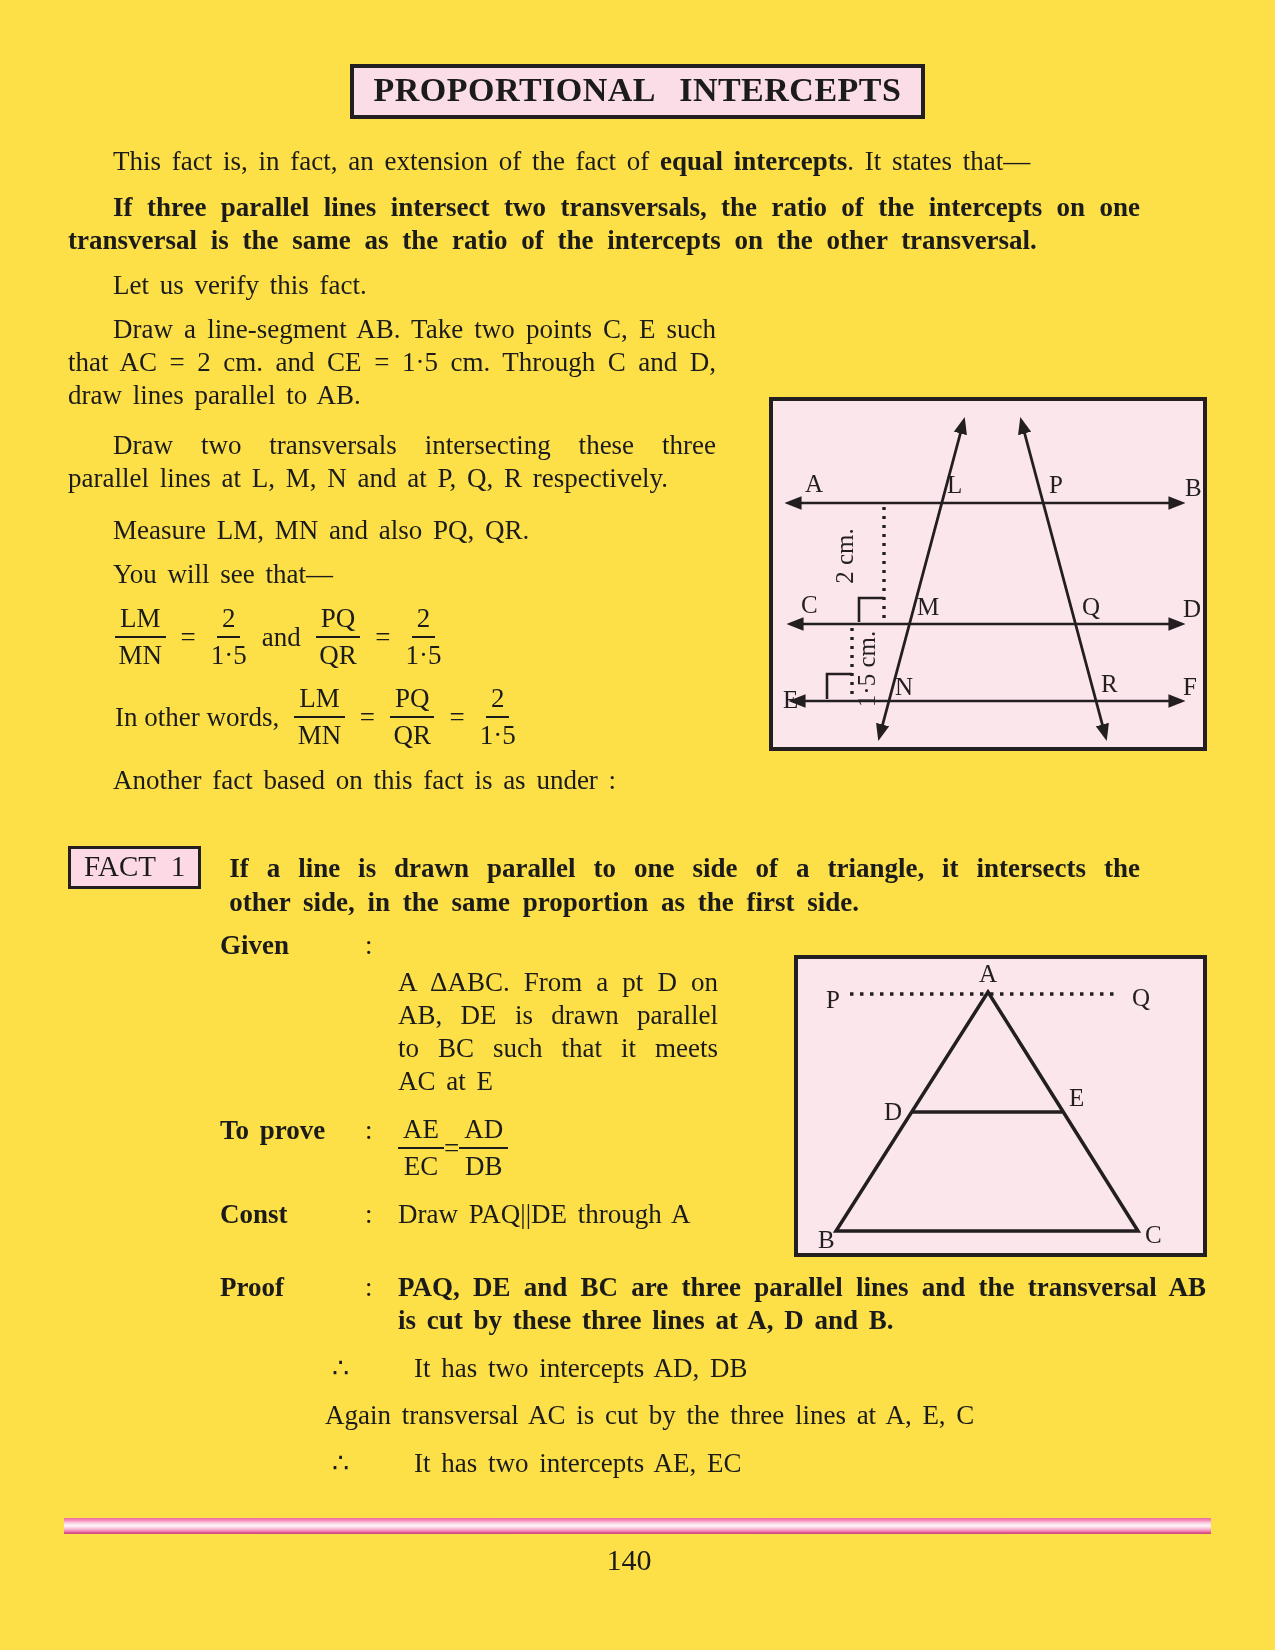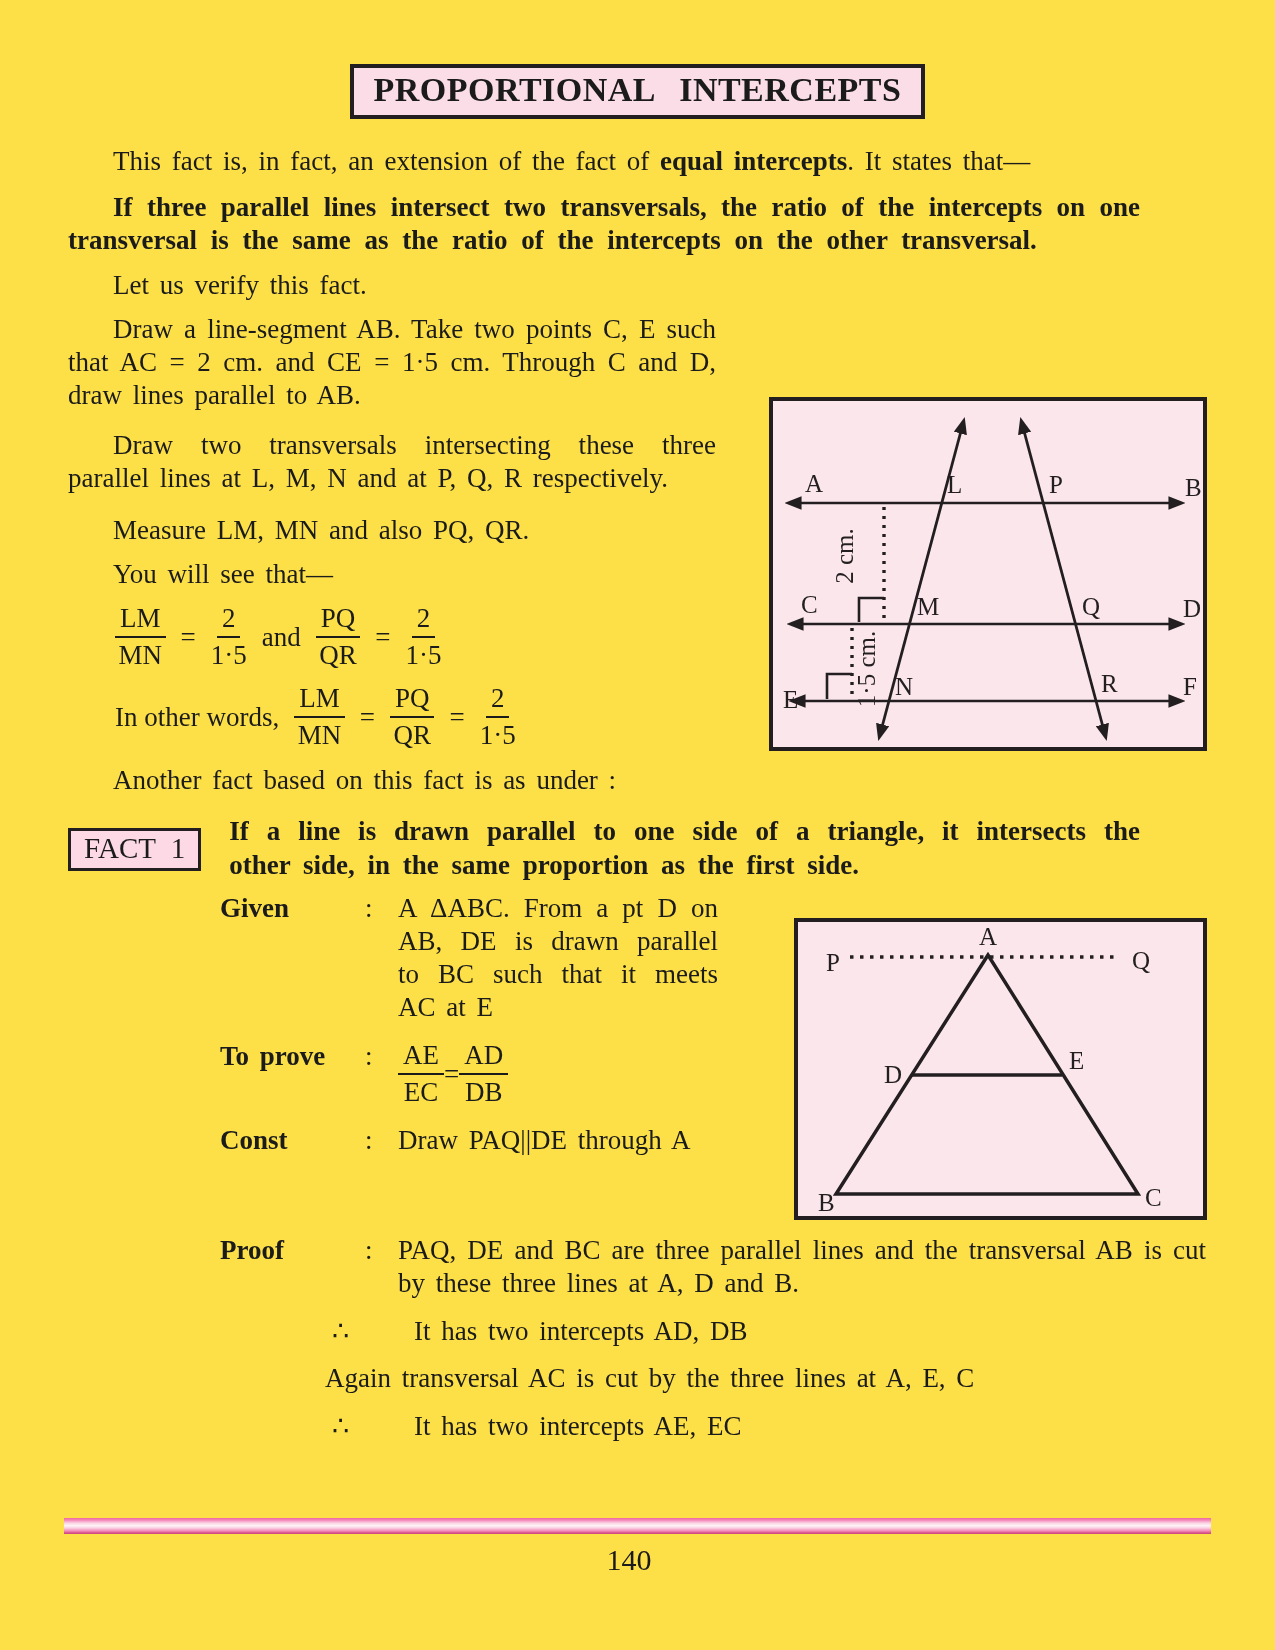--- a/index.html
+++ b/index.html
@@ -21,21 +21,21 @@
     border:4px solid #231f20;
     background:#fbdde8;
     padding:3px 20px 6px 20px;
     font-size:34px; font-weight:bold;
     letter-spacing:0.5px; word-spacing:16px;
   }
 
   
   .bodytext { font-size:27px; line-height:33px; word-spacing:4px; }
   .indent { text-indent:45px; }
-  .just { text-align:justify; }
+  .just { text-align:justify;margin-top:37px; }
   .bold { font-weight:bold; }
   .intro { margin:26px 20px 0 0; }
   .statement { margin:13px 67px 0 0; word-spacing:7px; }
 
   
   .row1 { display:flex; align-items:flex-end; margin-top:4px; }
   .col-left { width:648px; }
   .p-verify { margin-top:8px; }
   .p-draw1 { margin-top:11px; }
   .p-draw2 { margin-top:17px; }
@@ -73,21 +73,21 @@
   .row2 { display:flex; align-items:flex-start; margin-top:10px; }
   .col-left2 { width:650px; }
   .sl-row { display:flex; align-items:flex-start; padding-left:152px; }
   .sl-label { flex:0 0 145px; font-weight:bold; }
   .sl-colon { flex:0 0 33px; }
   .sl-val { flex:1; }
   .sl-gap { margin-top:16px; }
   .eq-inline { display:flex; align-items:center; gap:0; }
 
   .proof-row { display:flex; align-items:flex-start; padding-left:152px; margin-top:14px; }
-  .proof-row .sl-val { margin-right:1px; text-align:justify; }
+  .proof-row .sl-val { margin-right:1px; text-align:justify;font-weight:bold; }
   .tf-row { display:flex; align-items:flex-start; padding-left:264px; margin-top:15px; }
   .tf-sym { flex:0 0 82px; }
   .p-again { padding-left:257px; margin-top:14px; }
 
   
   .foot-rule {
     position:absolute; left:64px; right:64px; top:1518px; height:16px;
     background:linear-gradient(180deg,
       #ee67a2 0%, #f48ebc 15%, #fbd3e4 32%, #fef2f7 47%,
       #fbd3e4 62%, #f284b6 82%, #d44f87 94%, #c94a7e 100%);

